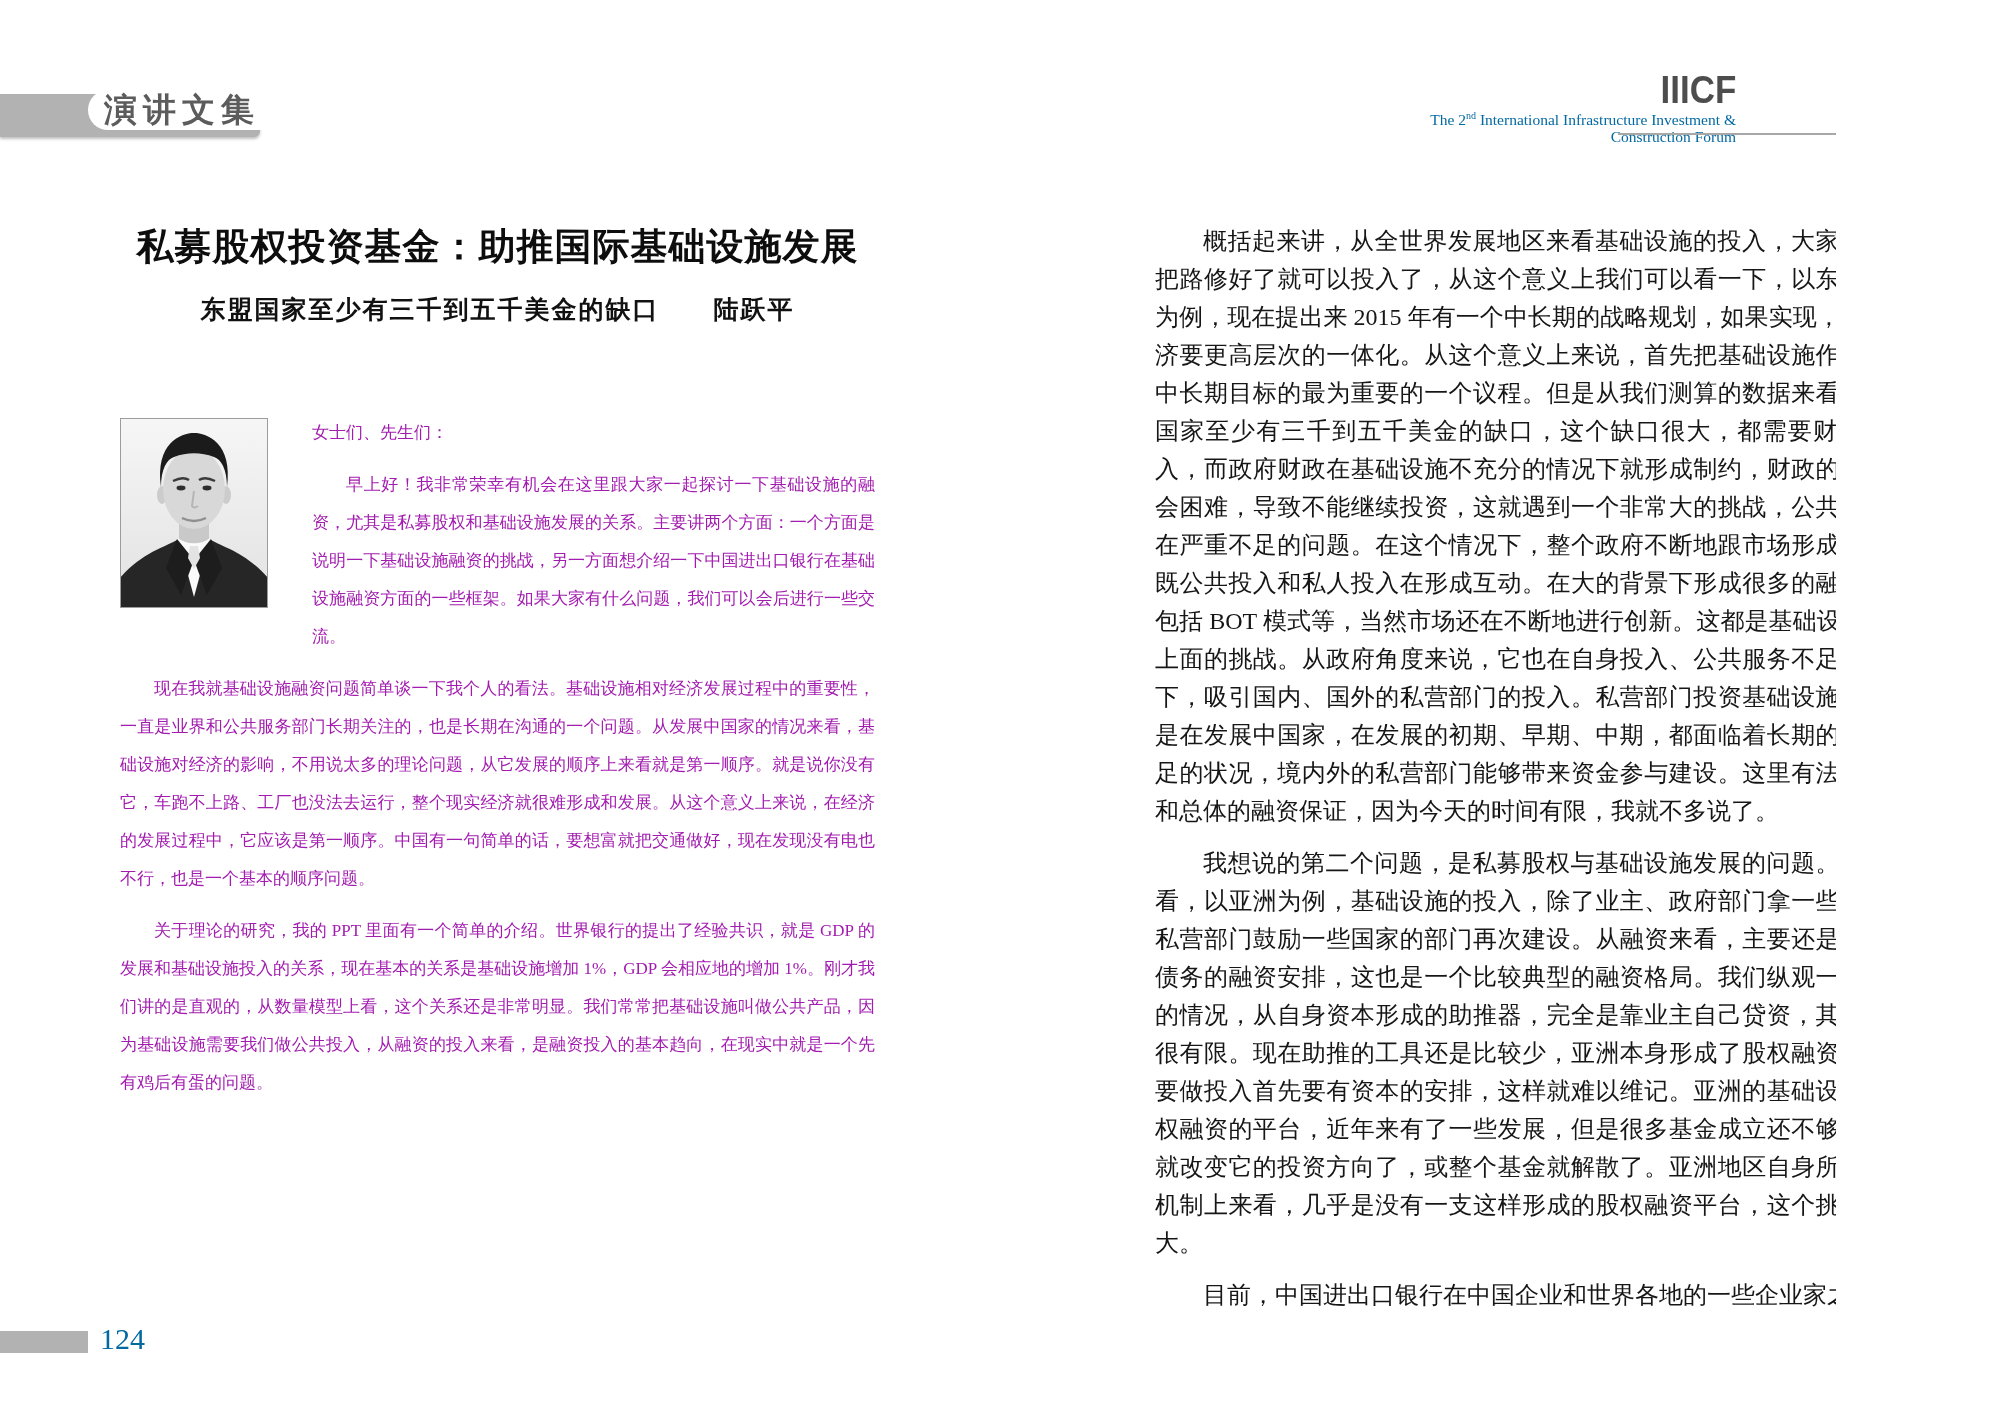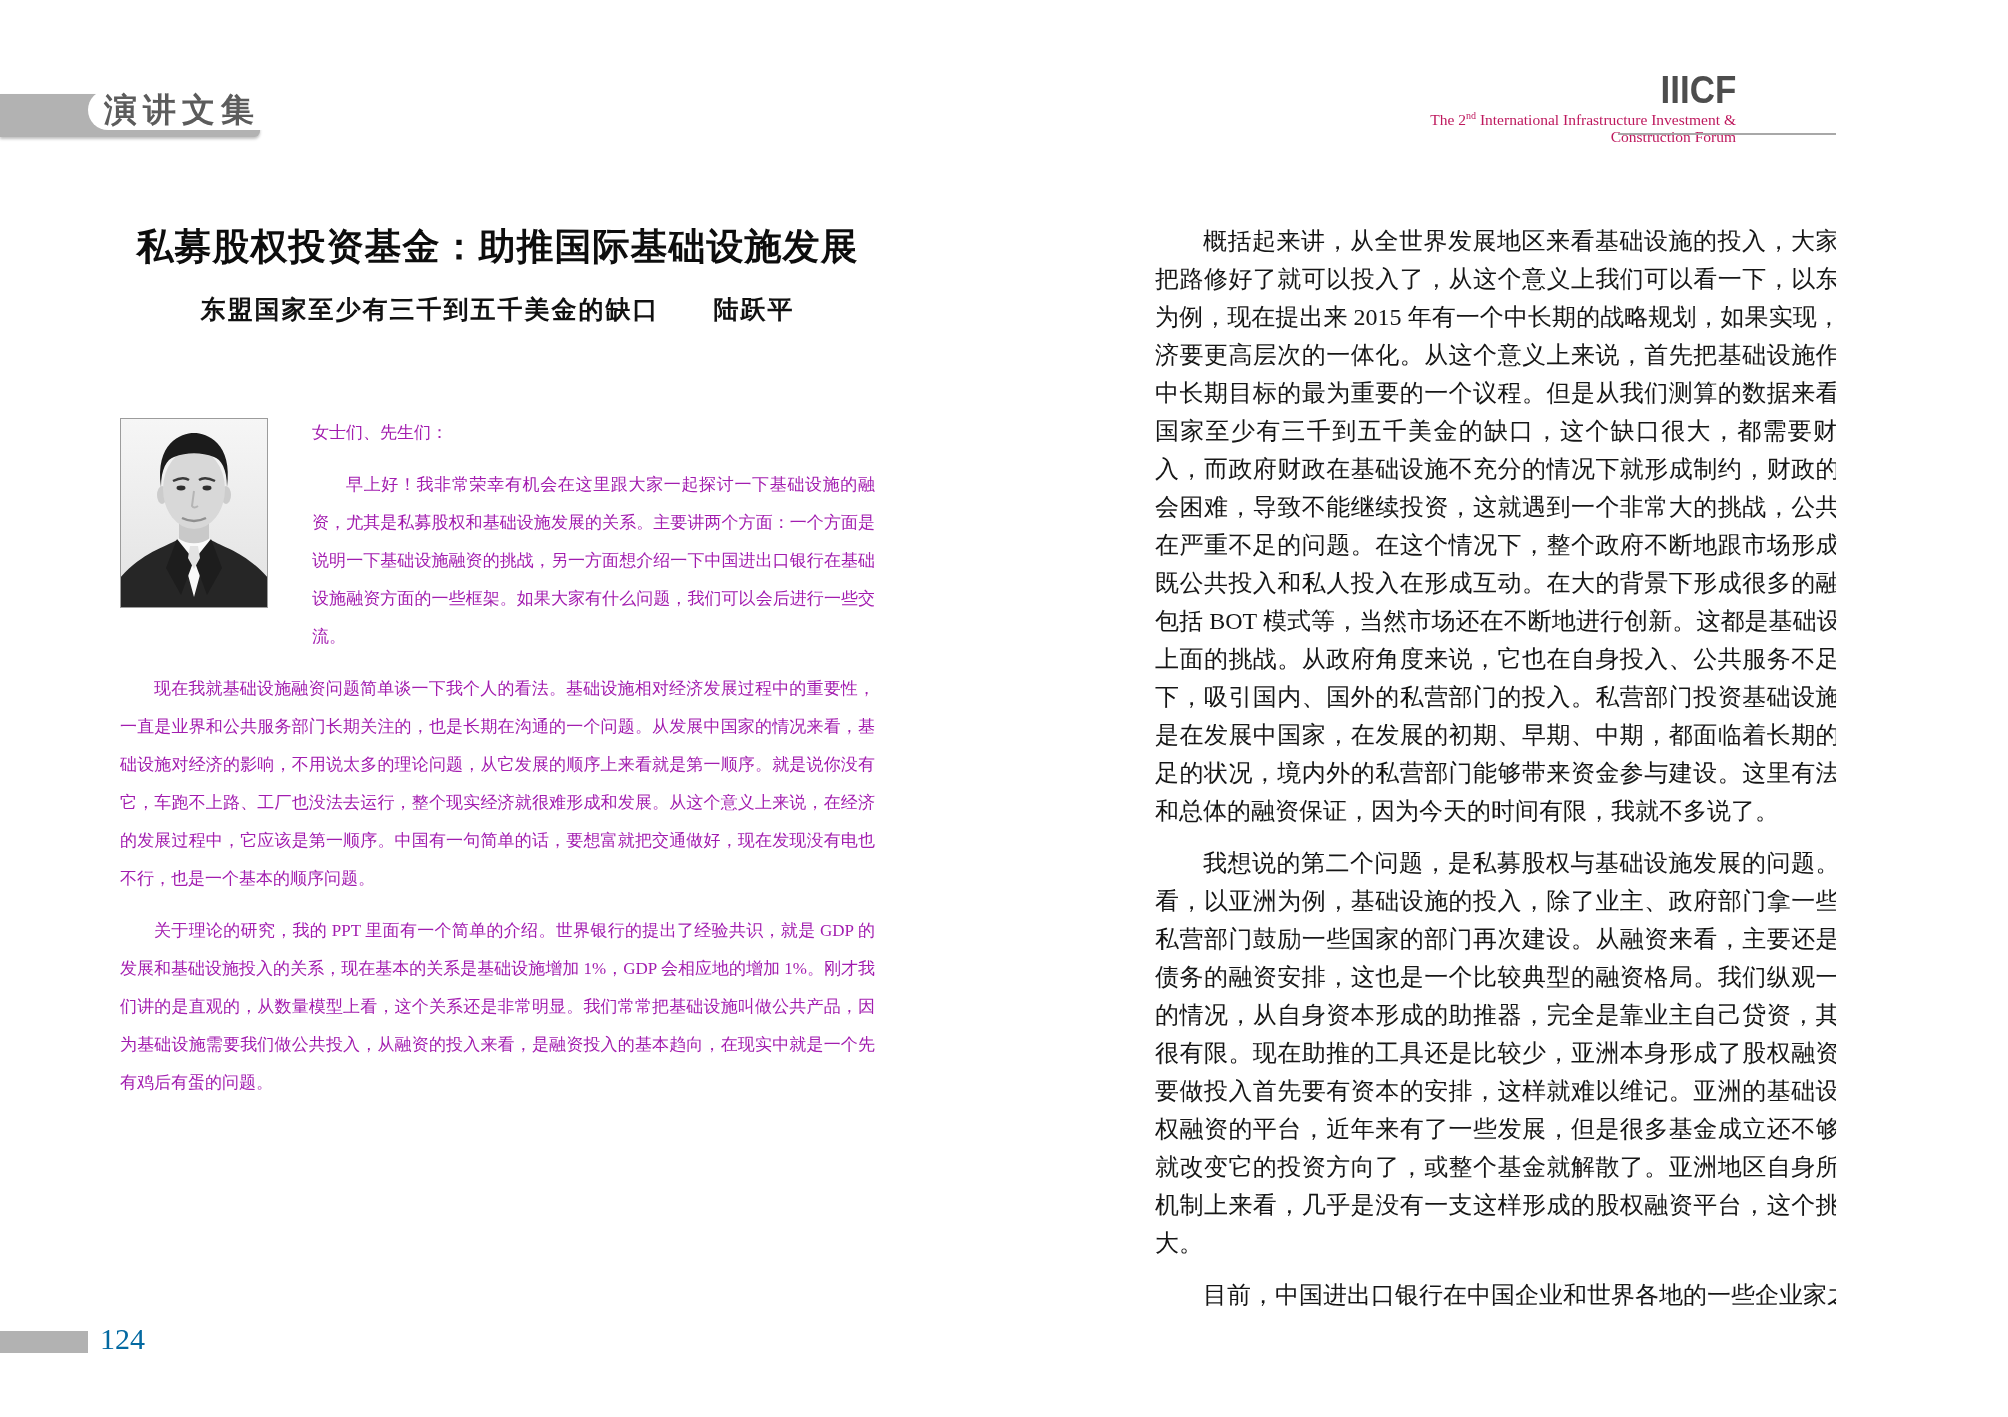--- a/index.html
+++ b/index.html
@@ -11,21 +11,21 @@
           border-radius:0 6px 6px 0;box-shadow:0 2px 3px rgba(0,0,0,.25);}
   .lp-pill{position:absolute;left:88px;top:90px;width:190px;height:40px;background:#ffffff;
            border-radius:20px 0 0 20px;display:flex;align-items:center;padding-left:16px;box-sizing:border-box;}
   .lp-pill span{font-family:"Liberation Sans","DejaVu Sans",sans-serif;font-weight:bold;
                 font-size:33px;letter-spacing:6px;color:#5c5c5c;line-height:40px;white-space:nowrap;}
 
   
   .iiicf{position:absolute;right:100px;top:72px;font-family:"Liberation Sans","DejaVu Sans",sans-serif;
          font-weight:bold;font-size:38px;color:#4d4d4d;letter-spacing:0px;transform:scaleX(.92);
          transform-origin:right top;line-height:36px;}
-  .forum{position:absolute;right:100px;top:109px;text-align:right;color:#be185d;
+  .forum{position:absolute;right:100px;top:109px;text-align:right;color:#0369a1;
          font-size:15.5px;line-height:13px;font-family:"Liberation Serif","DejaVu Serif",serif;}
   .forum .l1{display:block;margin-bottom:1px;}
   .forum .l2{display:block;margin-top:4px;}
   .forum sup{font-size:10px;}
   .corner-block{position:absolute;left:1926px;top:74px;width:82px;height:66px;background:#b4b4b4;}
   .header-rule{position:absolute;left:1618px;top:133px;width:390px;height:2px;background:#a8a8a8;}
   .header-vline{position:absolute;left:1922px;top:74px;width:2px;height:78px;background:#8f8f8f;}
 
   
   .lp-content{position:absolute;left:120px;top:224px;width:755px;}

